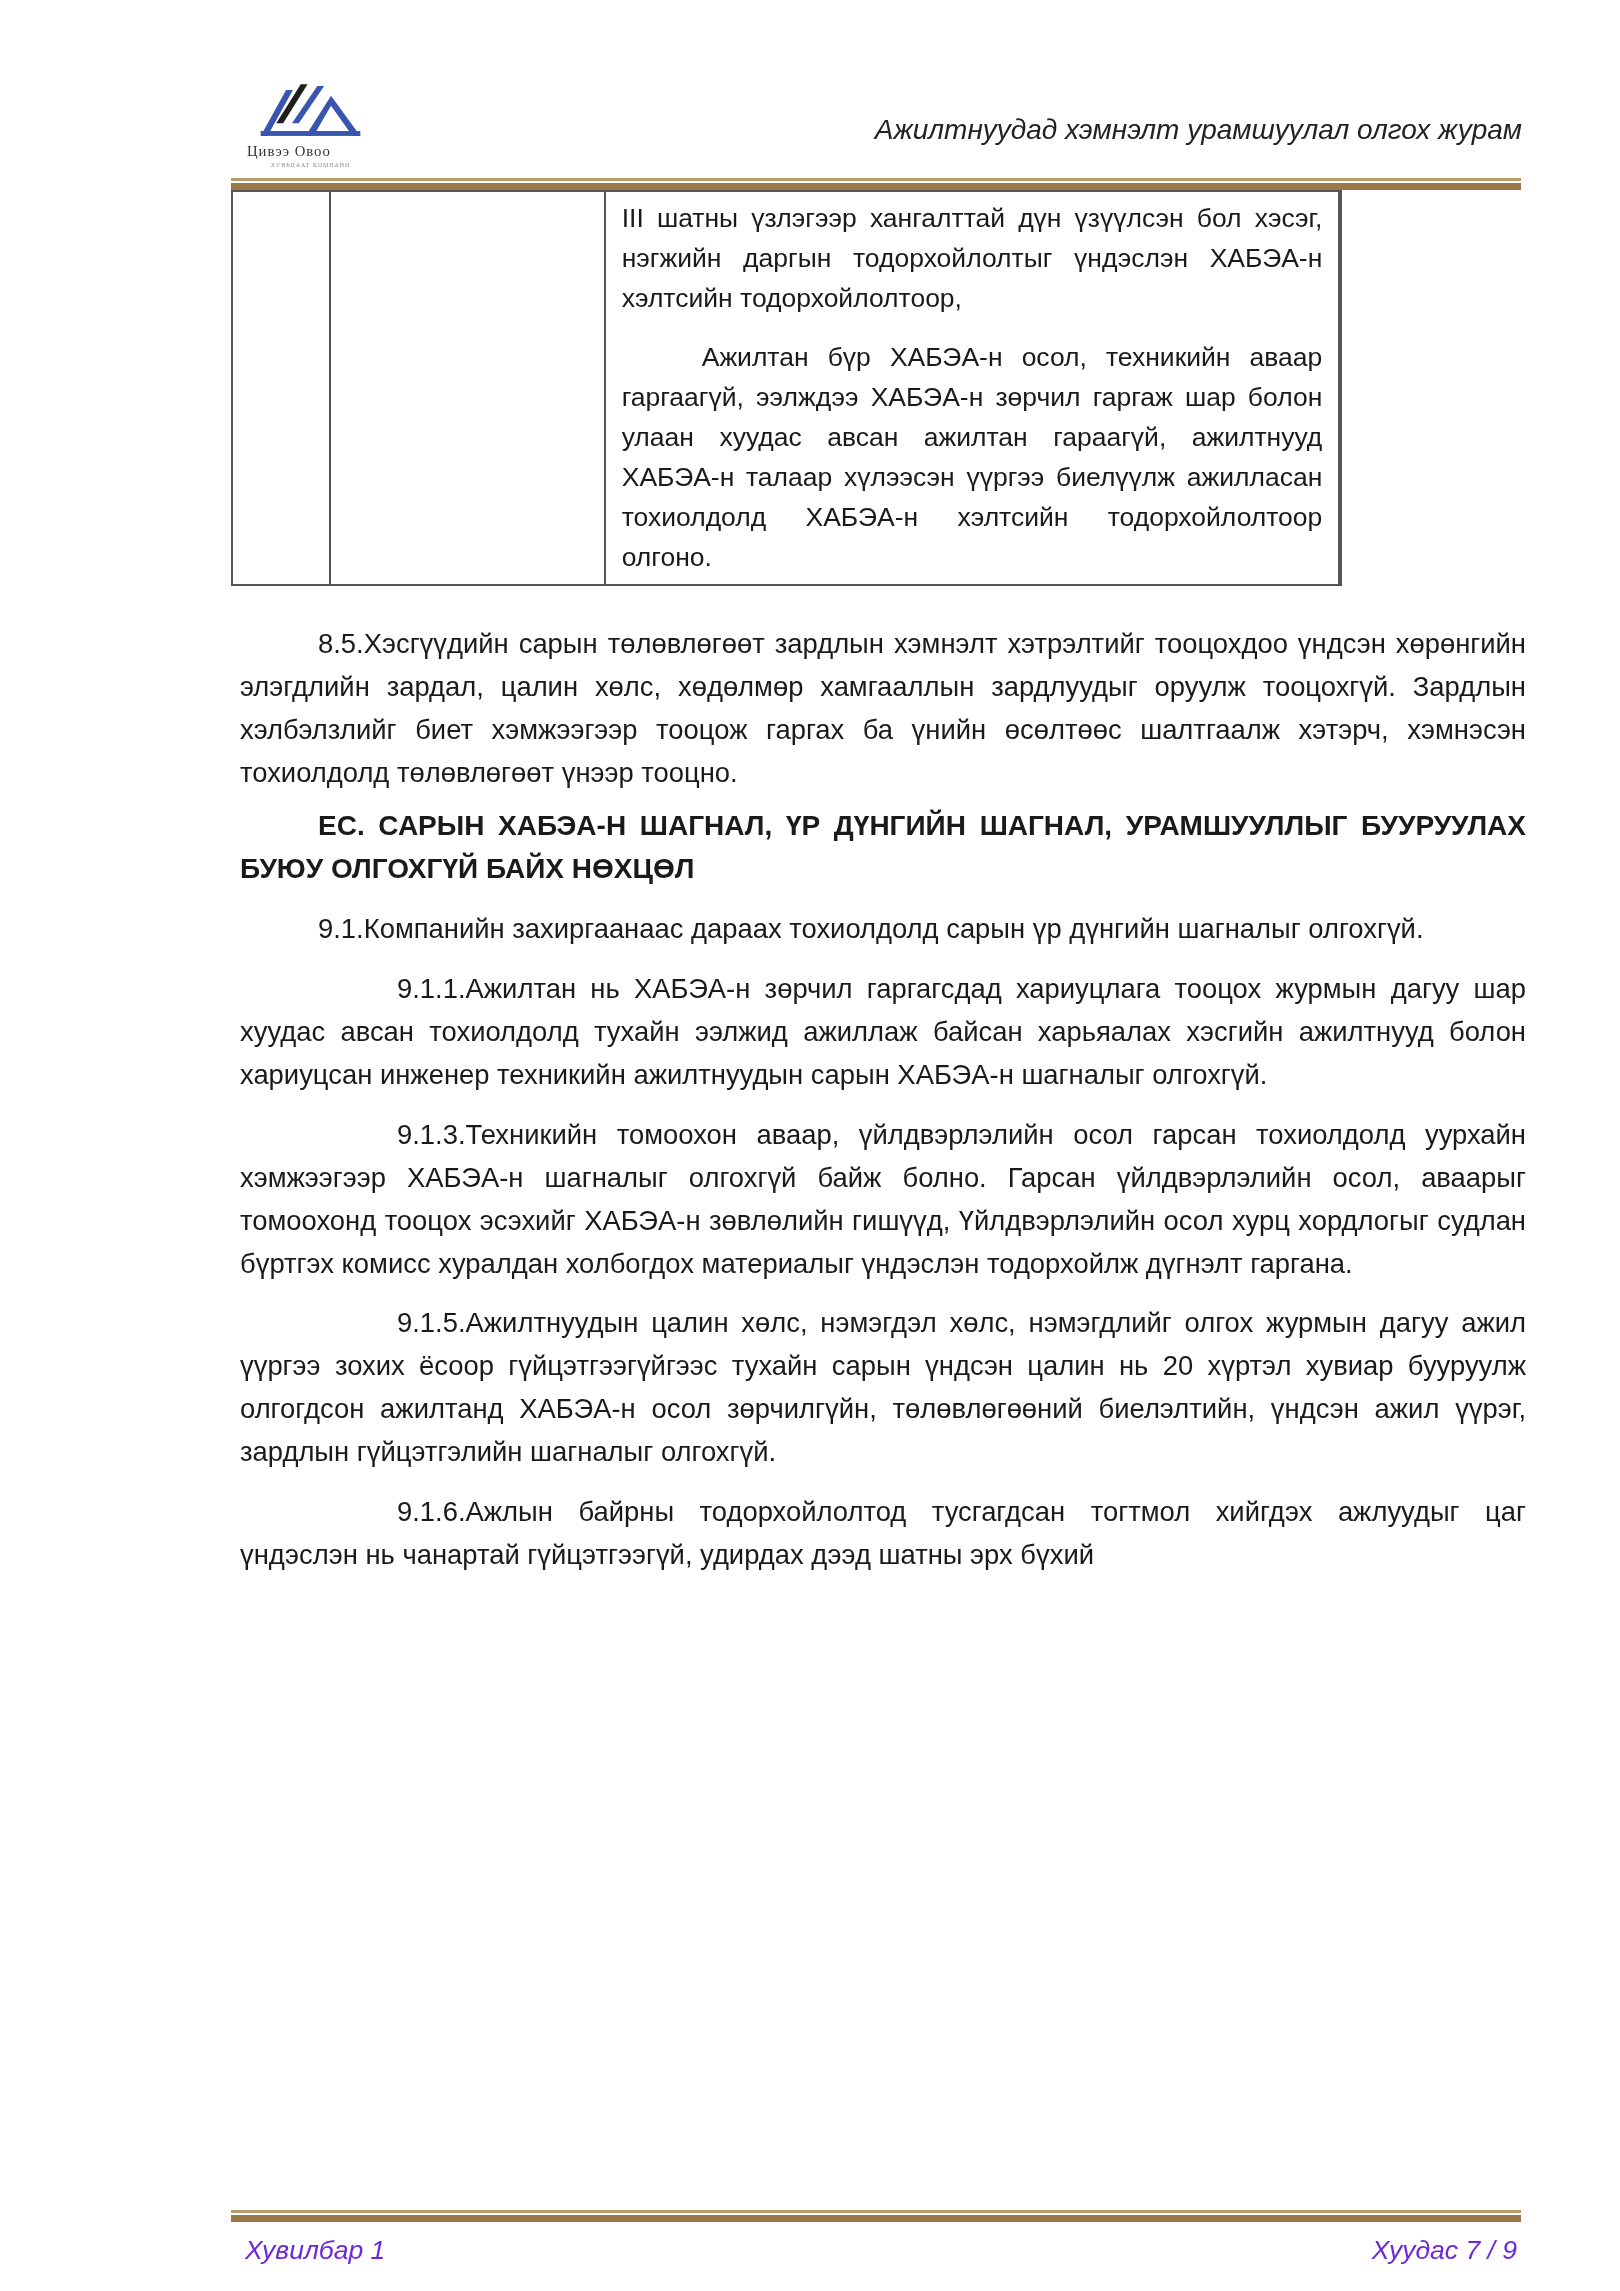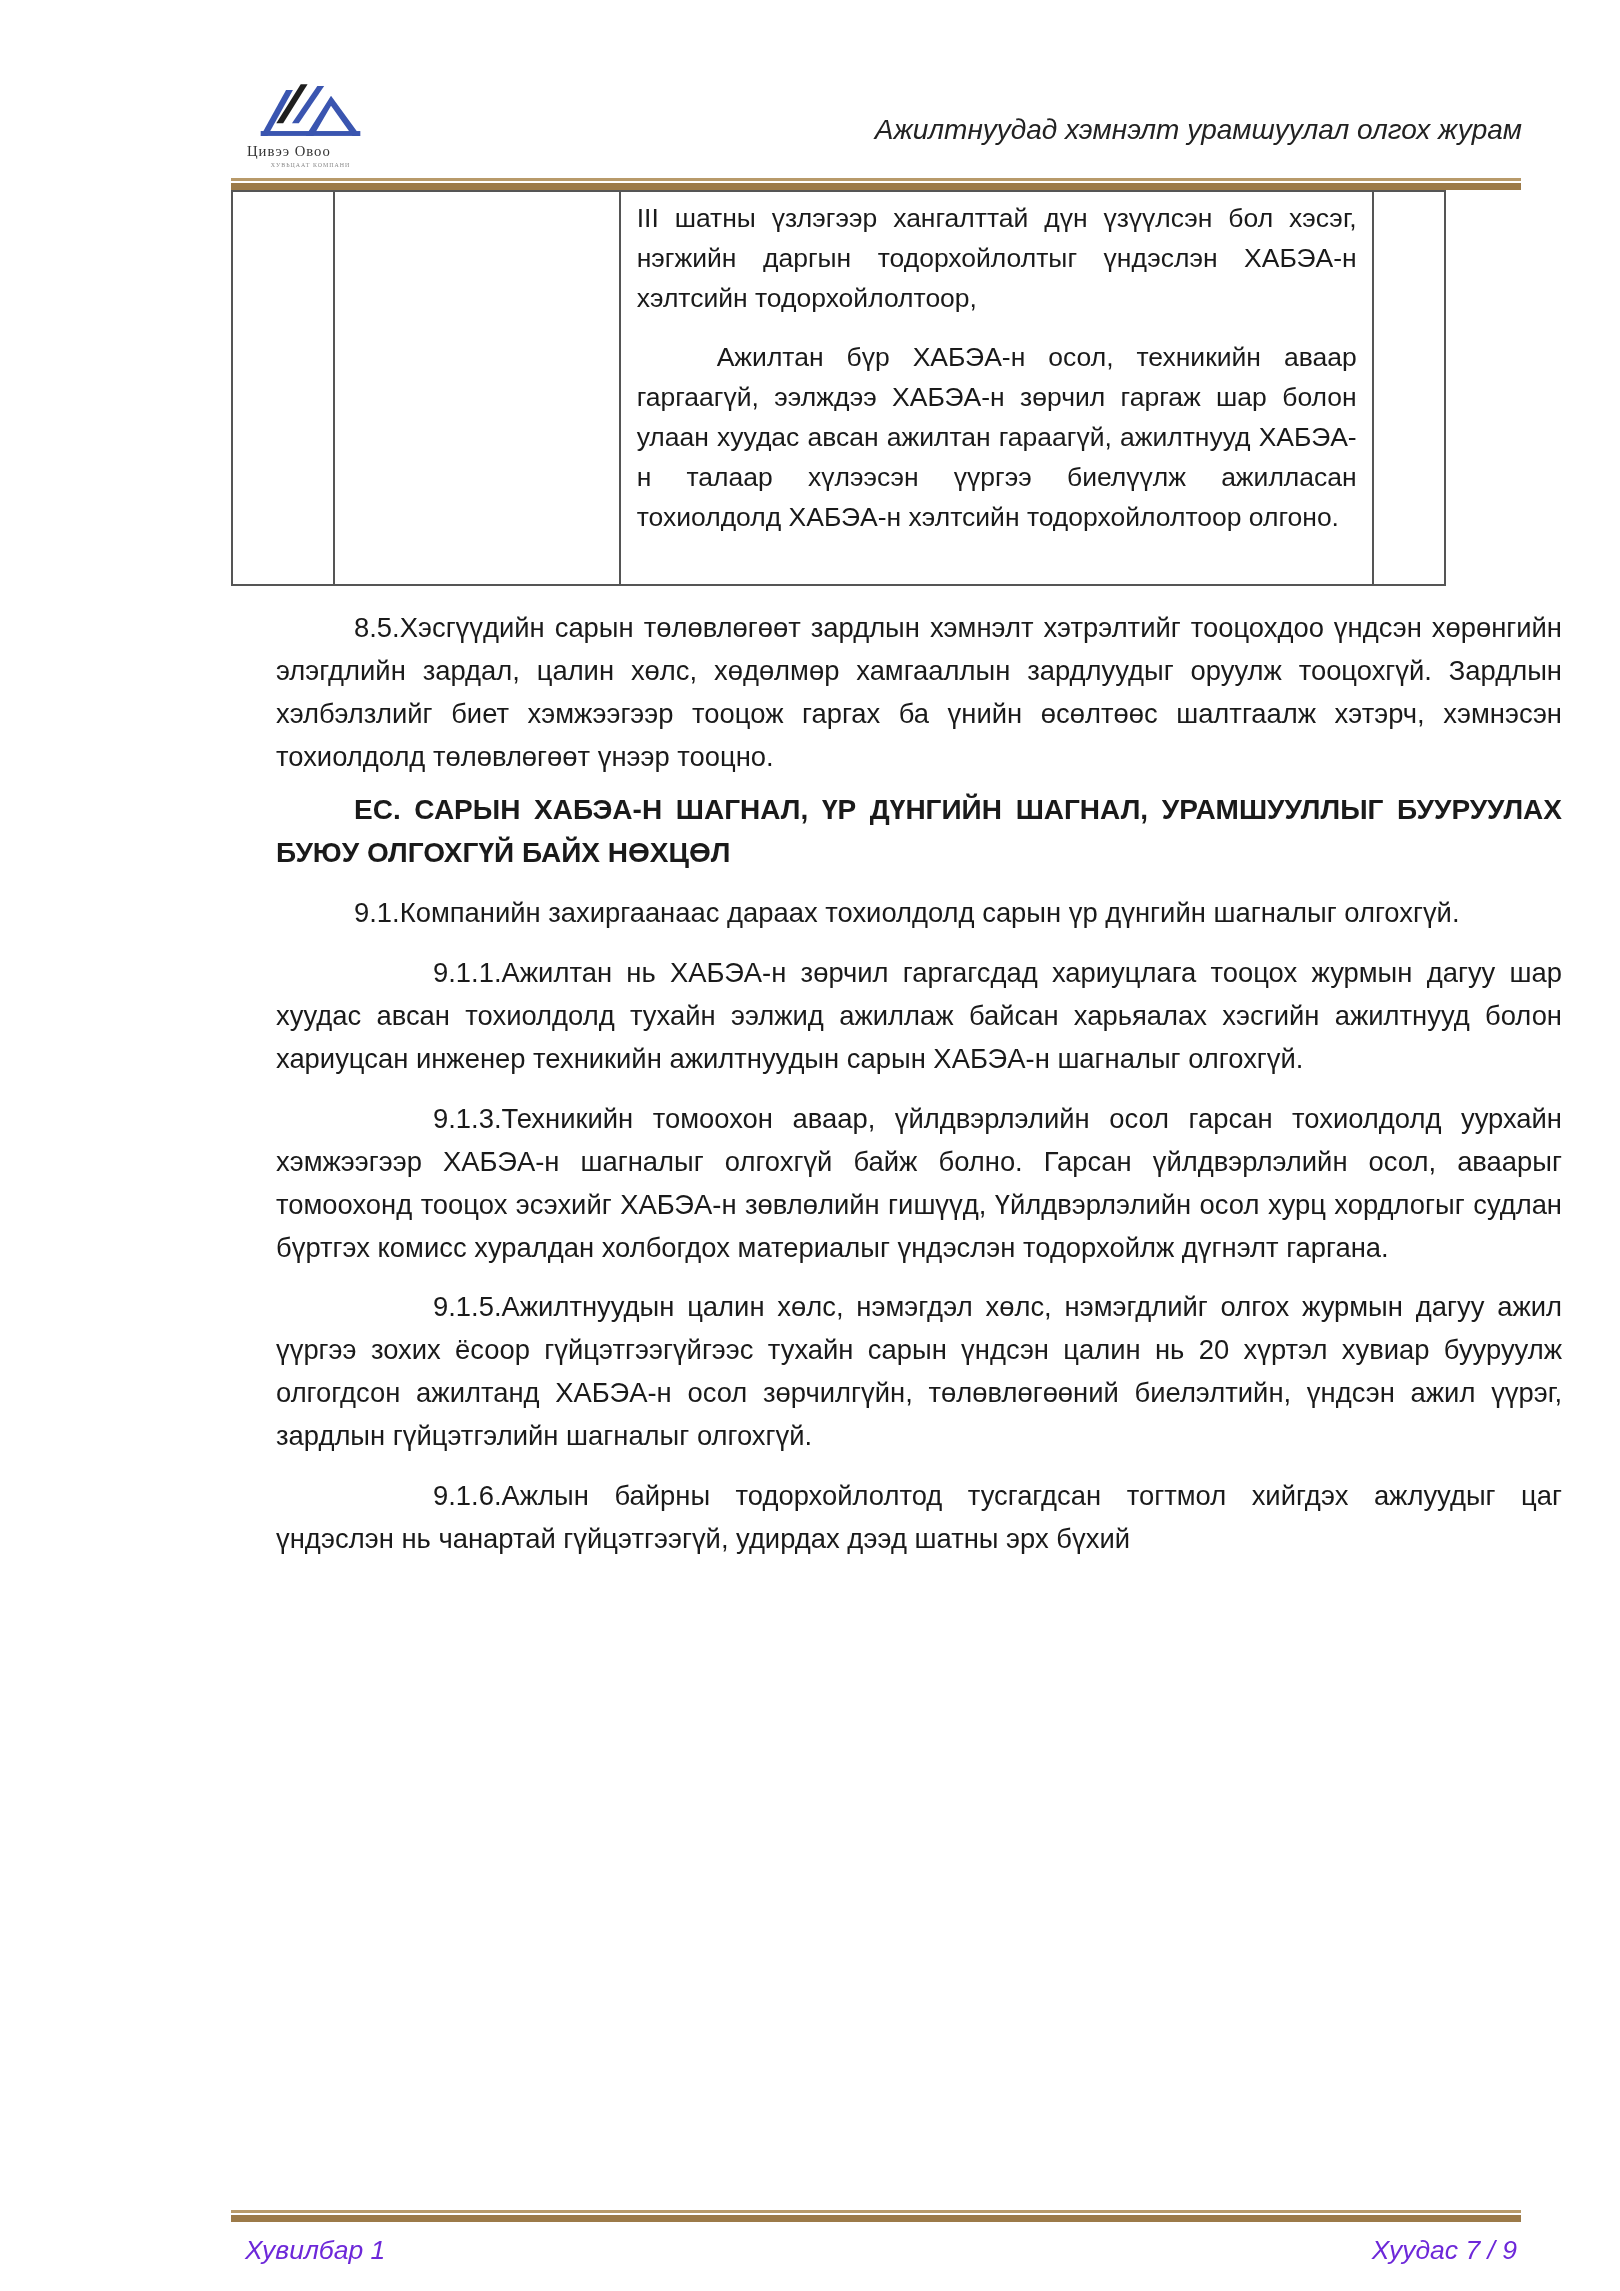--- a/index.html
+++ b/index.html
@@ -16,28 +16,28 @@
                 font-family: "Liberation Serif", serif; font-size: 5.9px; color: #888; letter-spacing: 1px; }
     #doc-title { right: 98px; top: 114px; font-size: 28px; font-style: italic; color: #222; white-space: nowrap; }
     .rule { left: 231px; width: 1290px; }
     .rule .thin { height: 2.9px; background: #b89a6a; }
     .rule .gap { height: 2px; background: #fff; }
     .rule .thick { height: 6.9px; background: #9c7a48; }
     #header-rule { top: 178px; }
     #footer-rule { top: 2210px; }
 
     
-    #table { left: 231px; top: 190px; width: 1215px; height: 396px; border-collapse: collapse; }
+    #table { left: 231px; top: 190px; width: 1111px; height: 396px; border-collapse: collapse; }
     #table td { border: 2px solid #555; vertical-align: top; padding: 0; }
     #table td.text-cell { padding: 5.9px 15.7px 0 15.7px; }
     .cell-text { font-size: 26.5px; line-height: 40px; text-align: justify; margin: 0; }
     .cell-text.indent { text-indent: 80px; margin-top: 19.6px; }
 
     
-    #body { left: 240px; top: 606px; width: 1286px; margin-left: 36px; }
+    #body { left: 240px; top: 622px; width: 1286px; }
     .para { font-size: 27.4px; line-height: 43px; text-align: justify; margin: 0 0 16.7px 0; }
     .para.p1 { text-indent: 78px; }
     .para.p2 { text-indent: 157px; }
     .heading { font-size: 28px; font-weight: bold; line-height: 43px; text-indent: 78px;
                margin: -3.9px 0 17.6px 0; text-align: justify; }
 
     
     #footer-left { left: 245px; top: 2235px; font-size: 26.5px; font-style: italic; color: #6d28d9; }
     #footer-right { right: 103px; top: 2235px; font-size: 26.5px; font-style: italic; color: #6d28d9; }
   </style>

